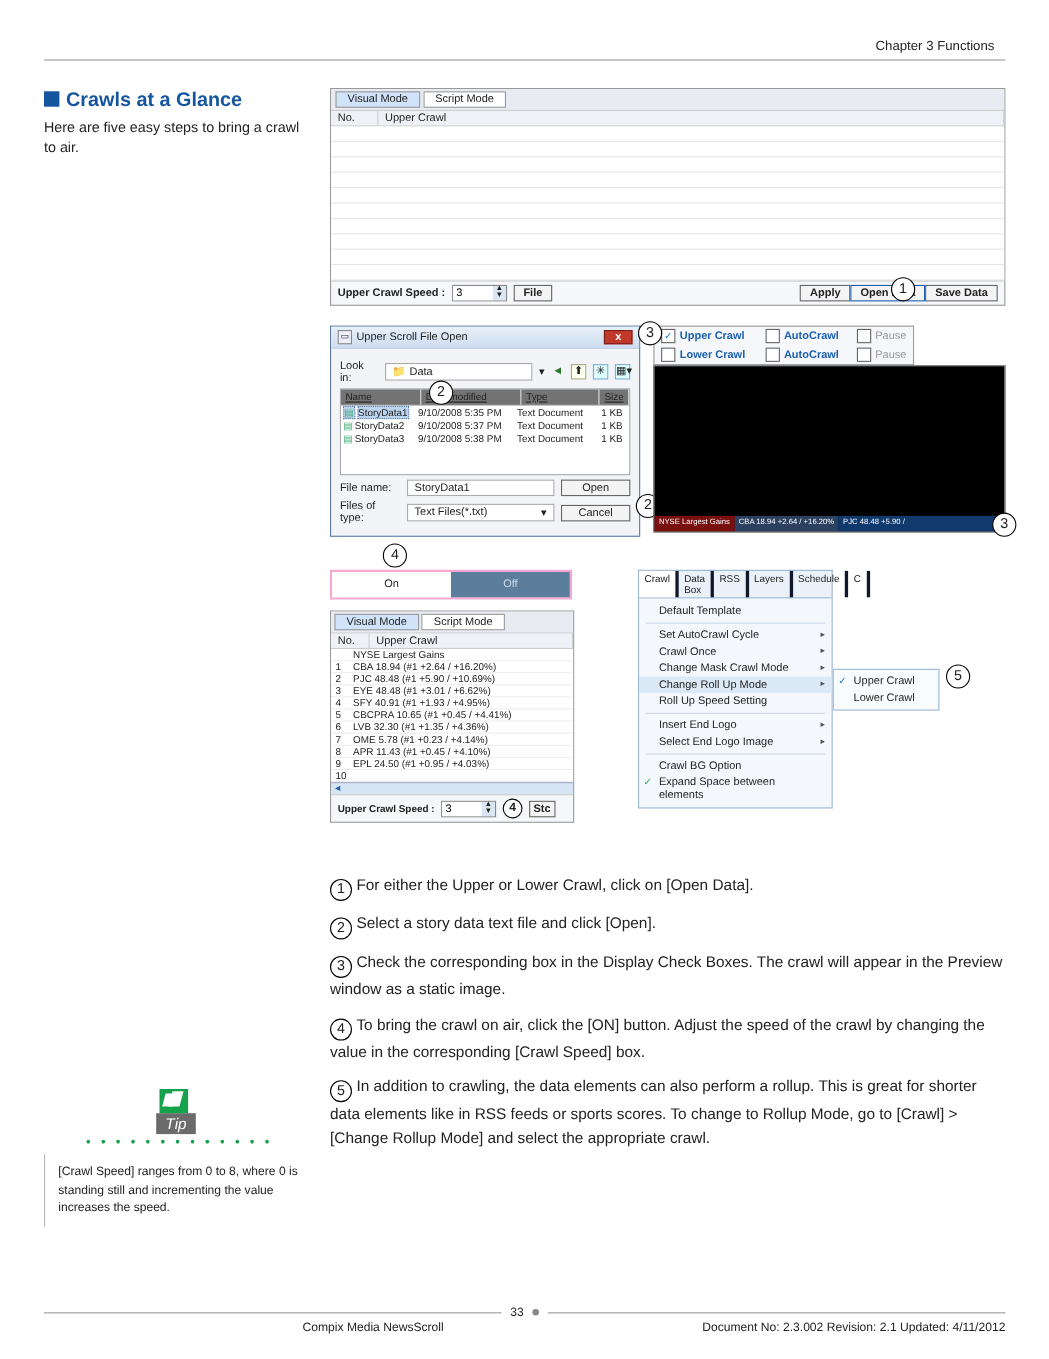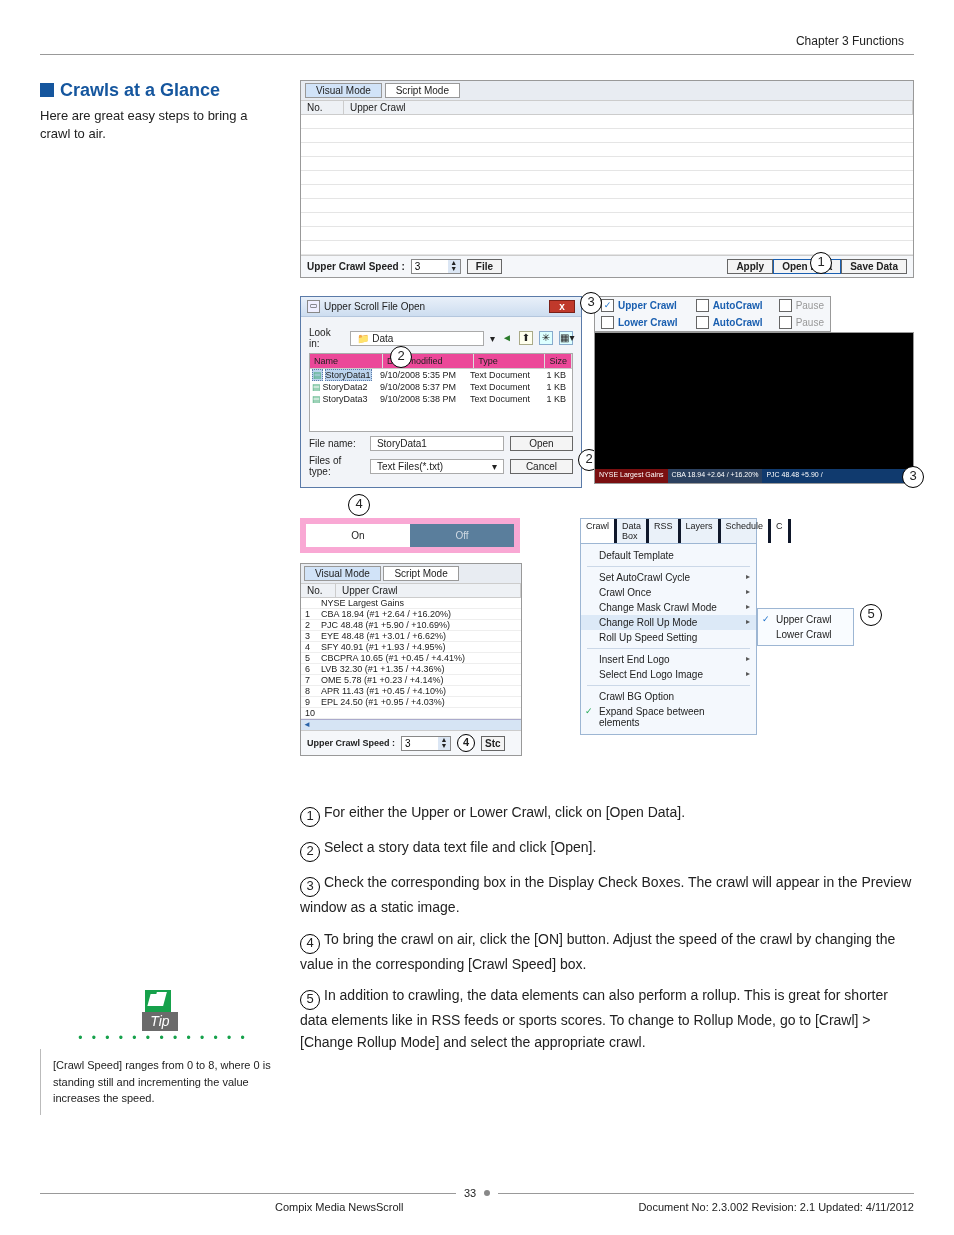--- a/index.html
+++ b/index.html
@@ -30,21 +30,21 @@
   .btn.bold{font-weight:bold;}
   .right-btns{margin-left:auto;display:flex;gap:0;align-items:center;}
   
   .dlg{width:280px;border:1px solid #5a7aa8;background:#f2f4f8;font-size:10px;}
   .dlg-title{background:linear-gradient(#e9f0f9,#cdddf0);padding:3px 6px;border-bottom:1px solid #b4c6dd;display:flex;align-items:center;gap:4px;}
   .dlg-x{margin-left:auto;width:24px;text-align:center;background:#c0392b;color:#fff;border:1px solid #7a2018;font-weight:bold;}
   .dlg-body{padding:6px 8px;}
   .dlg-row{display:flex;align-items:center;gap:6px;margin:4px 0;}
   .pill{border:1px solid #aaa;background:#fff;padding:1px 6px;min-width:120px;display:inline-block;}
   .list{border:1px solid #aaa;background:#fff;}
-  .list-hdr{display:flex;font-size:9px;background:#ec4899;border-bottom:1px solid #ccc;}
+  .list-hdr{display:flex;font-size:9px;background:#737373;border-bottom:1px solid #ccc;text-decoration:underline;}
   .list-hdr div{padding:2px 4px;border-right:1px solid #ddd;}
   .c-name{width:70px;} .c-date{width:90px;} .c-type{width:68px;} .c-size{flex:1;text-align:right;padding-right:6px;}
   .list-row{display:flex;font-size:9px;padding:1px 0;}
   .list-row.sel .c-name span{background:#bcd4ee;border:1px dotted #5a7aa8;}
   .file-ico{color:#4a7;margin:0 2px;}
   
   .sec2{display:flex;gap:12px;margin-bottom:14px;}
   .chkpanel{border:1px solid #999;background:#f5f7fa;width:235px;font-size:10px;}
   .chk-row{display:flex;align-items:center;gap:4px;padding:2px 6px;}
   .chk{width:11px;height:11px;border:1px solid #666;display:inline-block;background:#fff;text-align:center;font-size:9px;line-height:10px;color:#1a6fc9;}
@@ -52,21 +52,21 @@
   .lbl-blue{color:#1a5fb0;font-weight:bold;}
   .lbl-grey{color:#999;}
   .preview{flex:1;border:1px solid #999;background:#000;height:150px;position:relative;}
   .ticker{position:absolute;bottom:0;left:0;right:0;height:14px;display:flex;}
   .tk1{background:#7a0f10;color:#fff;font-size:7px;padding:2px 4px 1px;}
   .tk2{background:#2c415f;color:#fff;font-size:7px;padding:2px 4px 1px;}
   .tk3{background:#103a6e;color:#fff;font-size:7px;padding:2px 4px 1px;flex:1;}
   
   .sec4{display:flex;gap:20px;align-items:flex-start;}
   .onoff{width:220px;}
-  .onoff-top{display:flex;border:6px solid #f9a8d4;}
+  .onoff-top{display:flex;border:2px solid #f9a8d4;}
   .onoff-top div{flex:1;text-align:center;padding:6px 0;font-size:10px;}
   .on-btn{background:#fff;}
   .off-btn{background:#5a7e9c;color:#cfd9e3;}
   .data-panel{border:1px solid #999;background:#f5f7fa;width:220px;font-size:9px;margin-top:10px;}
   .data-grid{background:#fff;}
   .data-row{display:flex;border-bottom:1px solid #eee;padding:0 4px;}
   .data-row .n{width:16px;} .data-row .t{flex:1;}
   .menu{border:1px solid #9db6d3;background:#f4f8fd;font-size:10px;width:175px;padding:4px 0;}
   .menu-item{padding:2px 10px 2px 18px;position:relative;}
   .menu-item.arrow::after{content:"▸";position:absolute;right:6px;font-size:8px;color:#555;}
@@ -109,21 +109,21 @@
 </head>
 <body>
 
 <div class="page">
   <div class="chapter">Chapter 3 Functions</div>
   <div class="header-line"></div>
 
   <div class="main">
     <div class="left-col">
       <div class="h2"><span class="h2-sq"></span><span>Crawls at a Glance</span></div>
-      <div class="intro">Here are great easy steps to bring a crawl to air.</div>
+      <div class="intro">Here are five easy steps to bring a crawl to air.</div>
     </div>
 
     <div class="right-col">
 
       <div class="relwrap">
         <div class="panel">
           <div class="tabs">
             <span class="tab active">Visual Mode</span>
             <span class="tab">Script Mode</span>
           </div>

